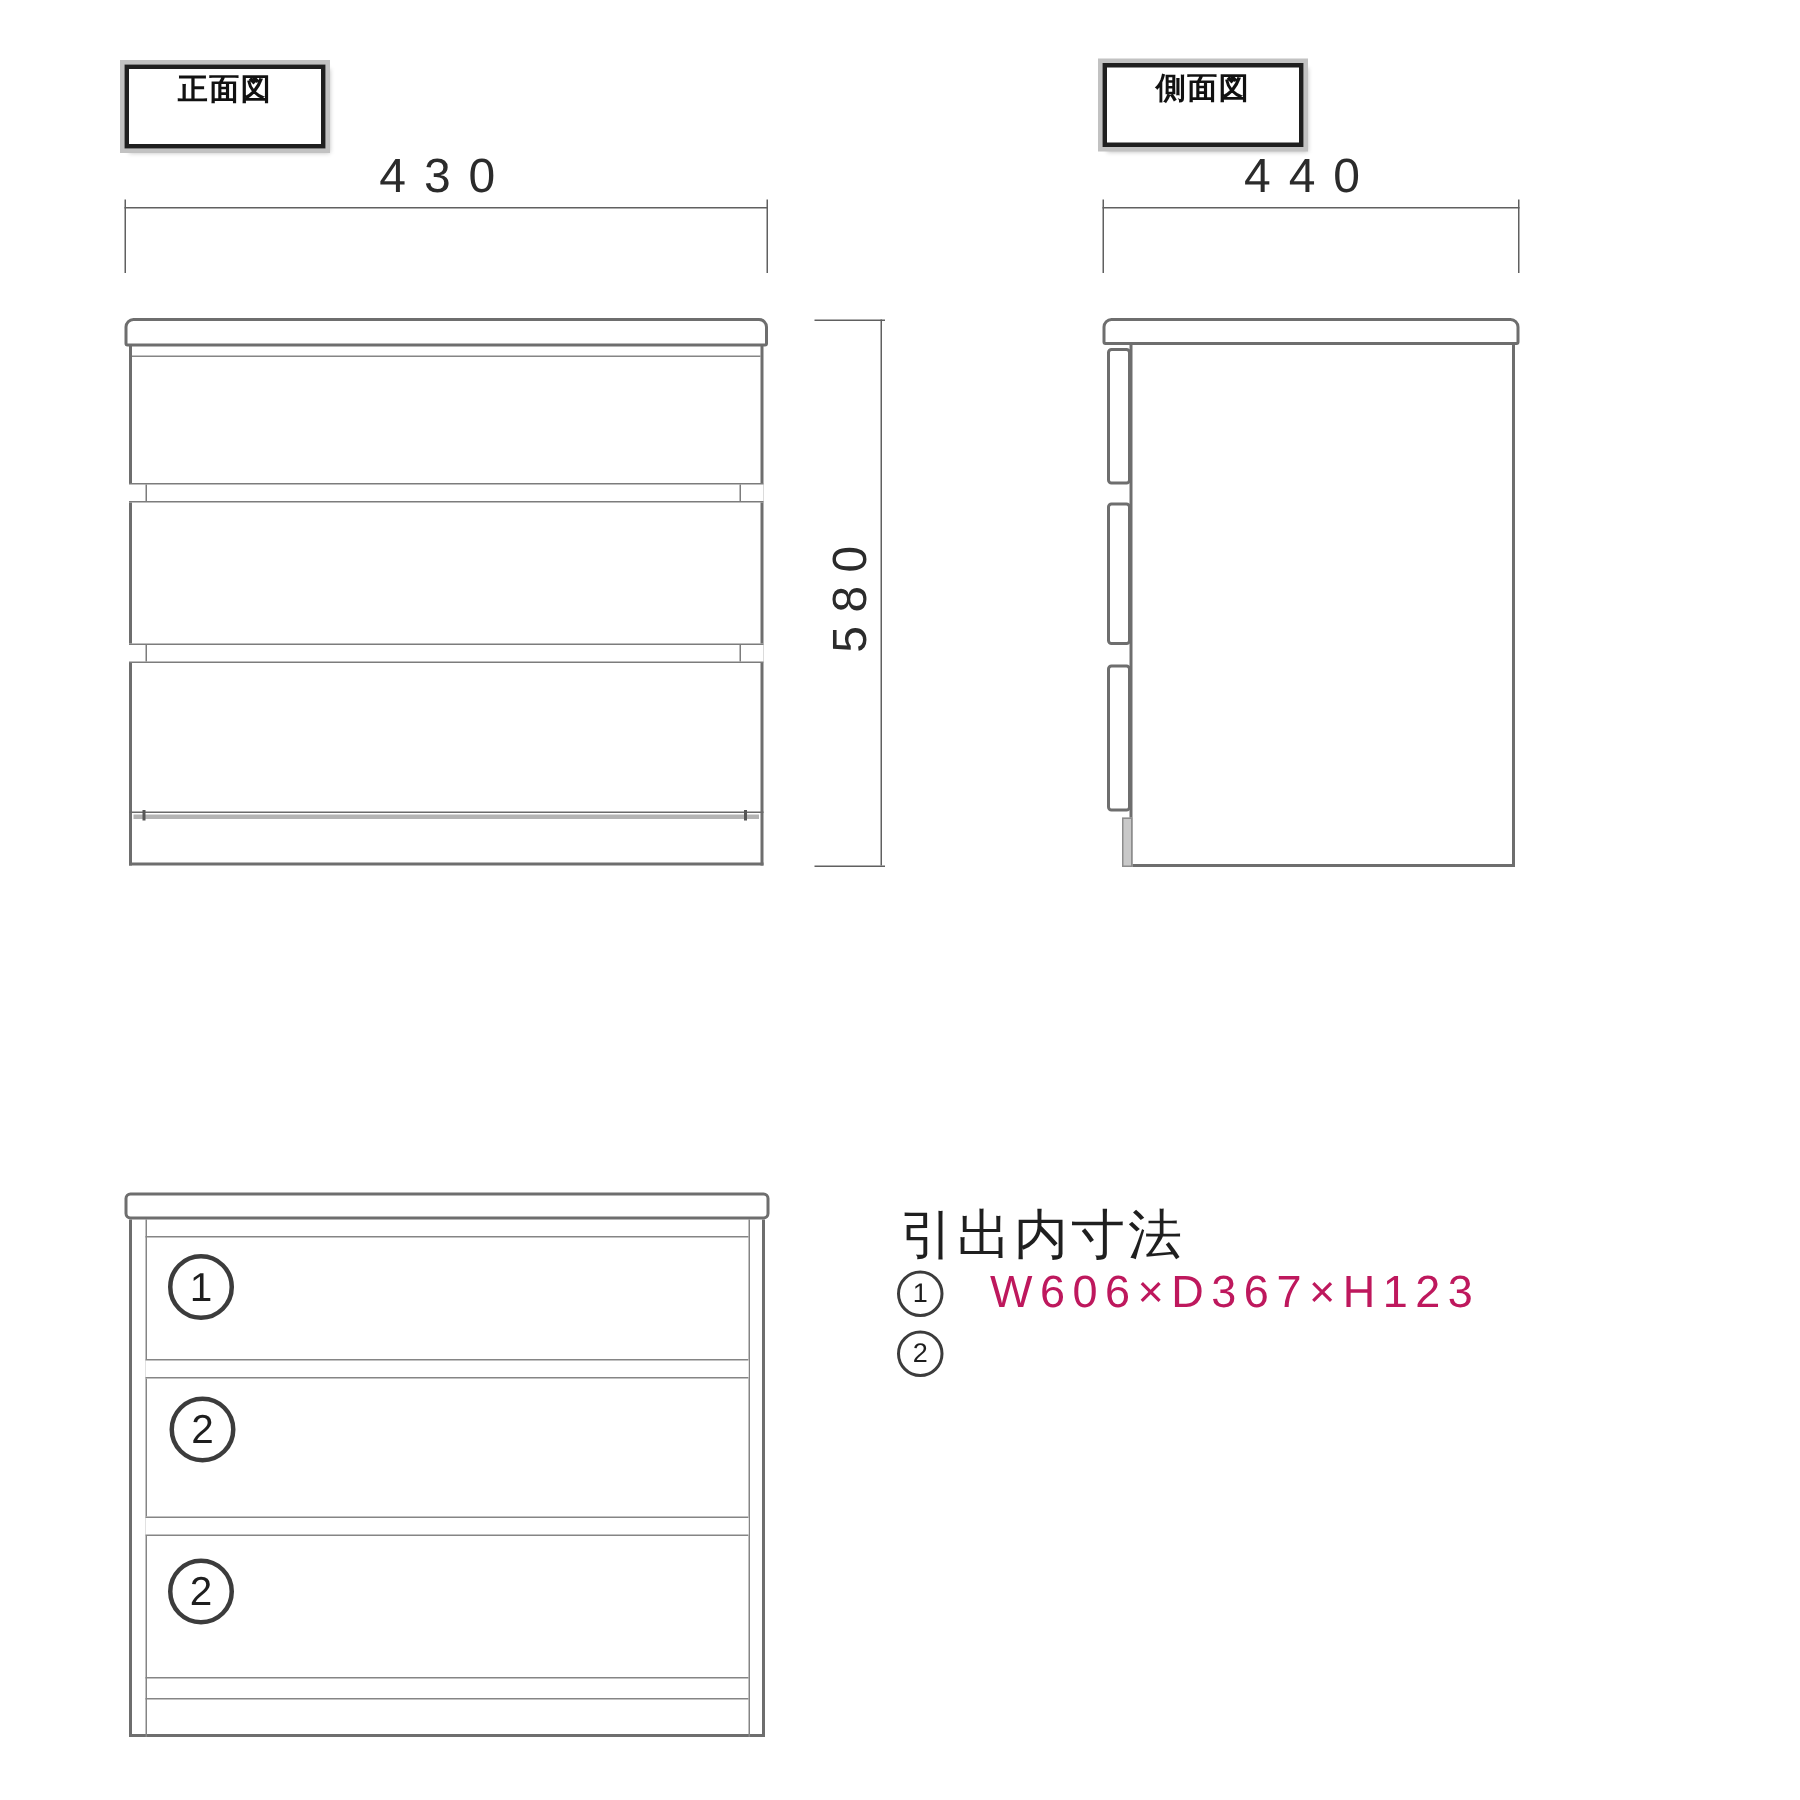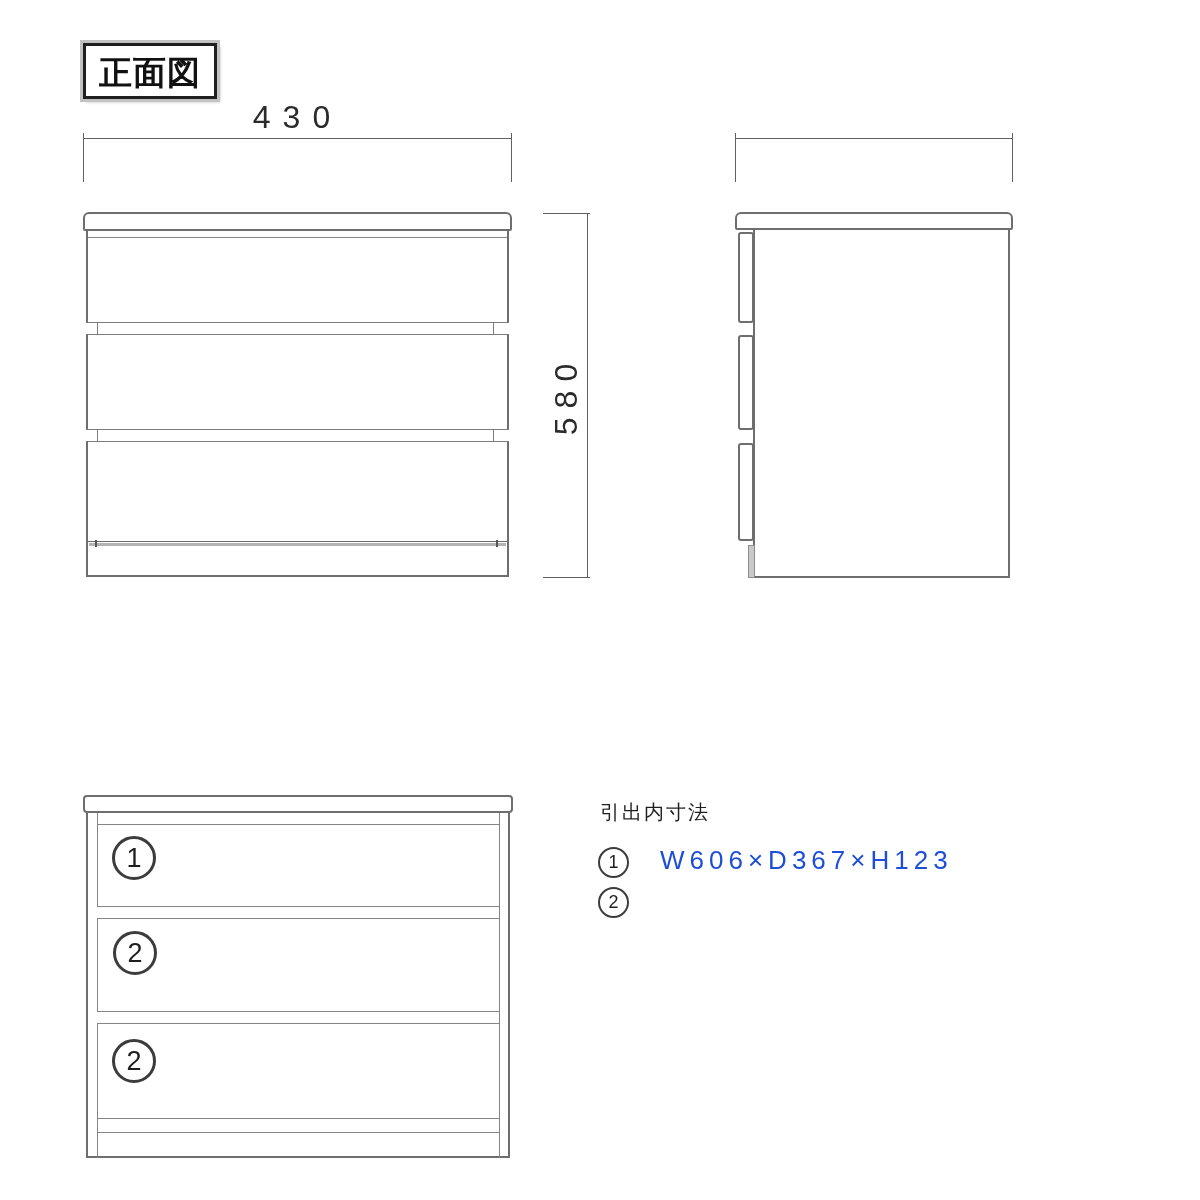--- a/index.html
+++ b/index.html
@@ -17,32 +17,32 @@
   
   .band{position:absolute;box-sizing:border-box;border-top:1px solid #7c7c7c;border-bottom:1px solid #7c7c7c;background:#fff;z-index:2;}
   .band .tick{position:absolute;top:0;bottom:0;width:0;border-left:1px solid #7c7c7c;}
   
   .dim-text{position:absolute;font-size:32px;letter-spacing:12px;text-align:center;color:#2b2b2b;white-space:nowrap;}
   .rot{transform:rotate(-90deg);letter-spacing:9px;}
   
   .label-box{
     position:absolute;background:#fff;border:3px solid #1f1f1f;
     box-shadow:0 0 0 3px #c2c2c2,3px 3px 3px rgba(0,0,0,0.25);
-    display:flex;align-items:flex-end;justify-content:center;
-    font-size:33px;font-weight:600;color:#111;letter-spacing:1px;z-index:5;
+    display:flex;align-items:flex-start;justify-content:center;
+    font-size:20px;font-weight:600;color:#111;letter-spacing:1px;z-index:5;
   }
   
   .circle{
     position:absolute;border-radius:50%;border:3px solid #3c3c3c;background:#fff;
     display:flex;align-items:center;justify-content:center;color:#1e1e1e;z-index:6;
   }
   .circle.big{width:38px;height:38px;font-size:27px;}
   .circle.small{width:27px;height:27px;font-size:18px;border-width:2px;}
-  .legend-title{position:absolute;font-size:20px;letter-spacing:2px;color:#1f1f1f;}
-  .legend-dims{position:absolute;font-size:26px;letter-spacing:5px;color:#1d4ed8;white-space:nowrap;}
+  .legend-title{position:absolute;font-size:36px;letter-spacing:2px;color:#1f1f1f;}
+  .legend-dims{position:absolute;font-size:30px;letter-spacing:5px;color:#be185d;white-space:nowrap;}
   .plinth{position:absolute;background:#c9c9c9;border:1px solid #8d8d8d;box-sizing:border-box;z-index:1;}
   .thickline{position:absolute;background:#b3b3b3;z-index:2;}
   .tickdark{position:absolute;width:2px;height:7px;background:#565656;z-index:3;}
   .innerline{position:absolute;border-top:1px solid #858585;z-index:2;}
   .innervline{position:absolute;border-left:1px solid #858585;z-index:2;}
 </style>
 </head>
 <body>
 
 <div id="canvas">
@@ -72,21 +72,25 @@
   <div class="hline" style="left:86px;top:541px;width:423px;border-color:#6a6a6a"></div>
   <div class="thickline" style="left:89px;top:543px;width:417px;height:3px"></div>
   <i class="tickdark" style="left:95px;top:540px"></i>
   <i class="tickdark" style="left:496px;top:540px"></i>
 
   <div class="vline" style="left:587px;top:213px;height:364px"></div>
   <div class="hline" style="left:543px;top:213px;width:47px"></div>
   <div class="hline" style="left:543px;top:577px;width:47px"></div>
   <div class="dim-text rot" style="left:506px;top:375px;width:120px;height:40px;line-height:40px">580</div>
 
+  <div class="label-box" style="left:735px;top:42px;width:128px;height:50px">
+    <span>側面図</span>
+  </div>
 
+  <div class="dim-text" style="left:735px;top:99px;width:278px">440</div>
   <div class="hline" style="left:735px;top:138px;width:278px"></div>
   <div class="vline" style="left:735px;top:133px;height:49px"></div>
   <div class="vline" style="left:1012px;top:133px;height:49px"></div>
 
   <div class="outline topboard" style="left:735px;top:212px;width:278px;height:18px"></div>
   <div class="outline" style="left:753px;top:230px;width:257px;height:348px;border-top:none"></div>
   <div class="outline drawer-side" style="left:738px;top:232px;width:16px;height:91px"></div>
   <div class="outline drawer-side" style="left:738px;top:335px;width:16px;height:95px"></div>
   <div class="outline drawer-side" style="left:738px;top:443px;width:16px;height:98px"></div>
   <div class="plinth" style="left:748px;top:545px;width:7px;height:33px"></div>

